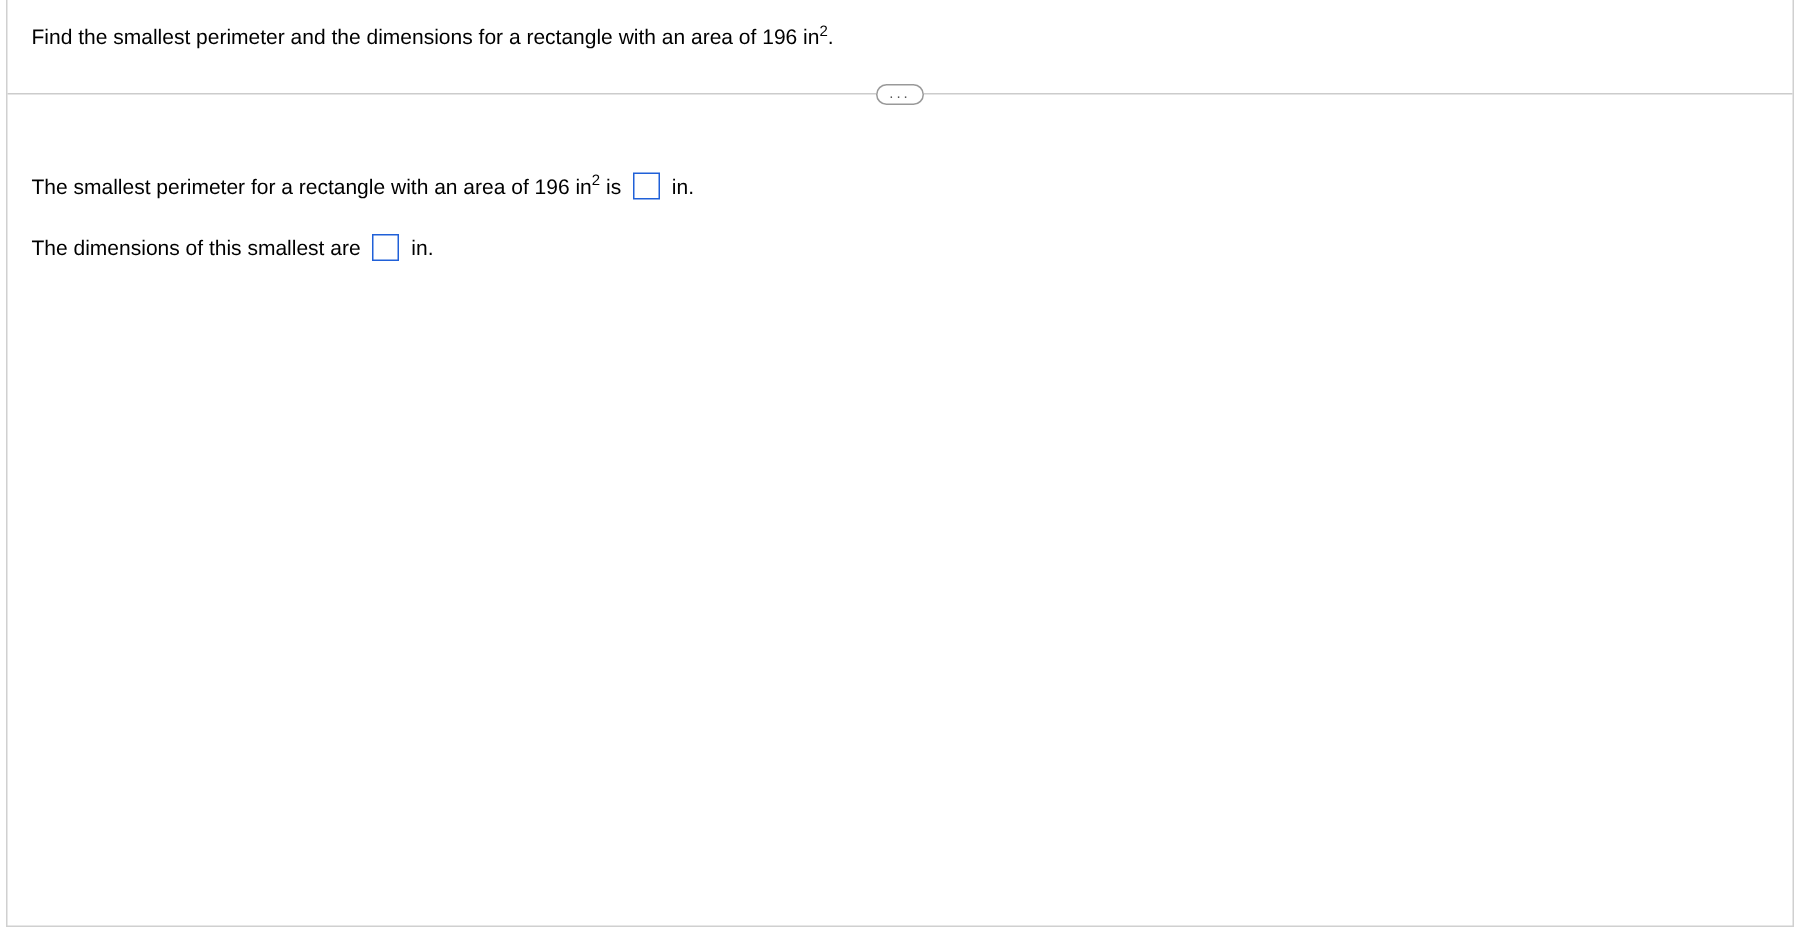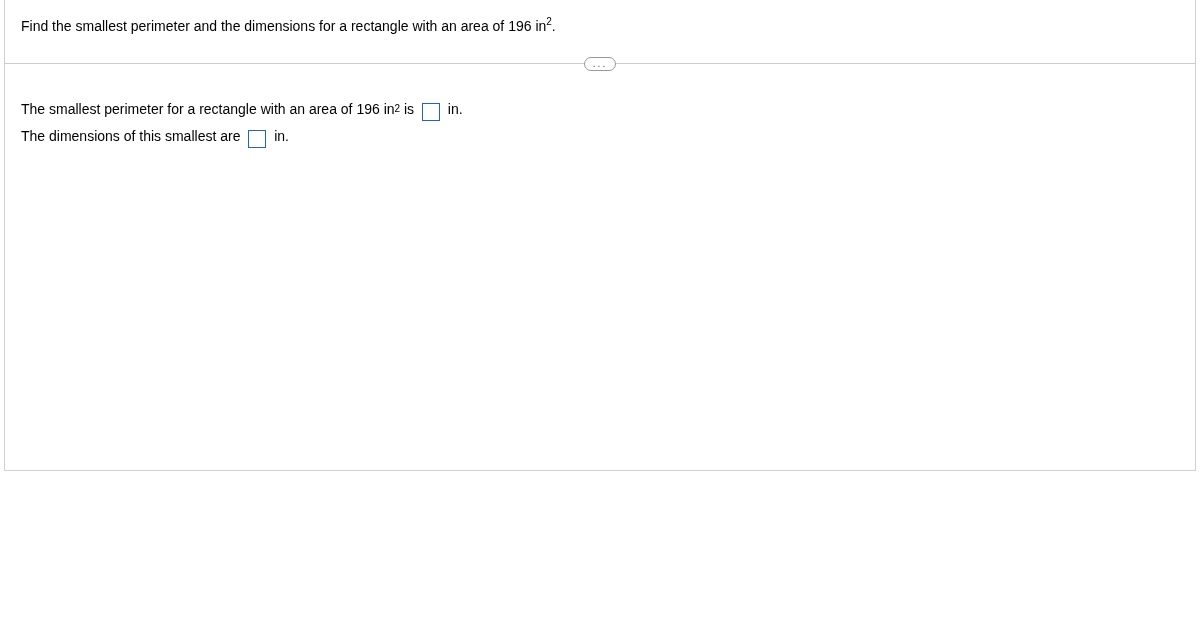--- a/index.html
+++ b/index.html
@@ -13,21 +13,21 @@
       color: #000;
       background: #fff;
       width: 1200px;
       height: 626px;
       position: relative;
     }
     .container {
       border: 1px solid #d0d0d0;
       border-top: none;
       margin: 0 4px;
-      height: 471px;
+      height: 618px;
       background: #fff;
     }
     .question-header {
       padding: 14px 16px 20px 16px;
       line-height: 1.5;
     }
     .divider-row {
       display: flex;
       align-items: center;
       padding: 0;
@@ -50,24 +50,25 @@
       height: 14px;
       display: flex;
       align-items: center;
       cursor: pointer;
     }
     .answer-area {
       padding: 26px 16px 0 16px;
     }
     .answer-line {
       display: flex;
-      align-items: center;
+      align-items: flex-start;
       flex-wrap: wrap;
       line-height: 1.8;
       margin-bottom: 2px;
+      margin-top: 16px;
     }
     .hint {
       color: #2020d0;
       font-size: 14px;
       margin-bottom: 14px;
     }
     .answer-input {
       width: 18px;
       height: 18px;
       border: 1.5px solid #2060d8;

